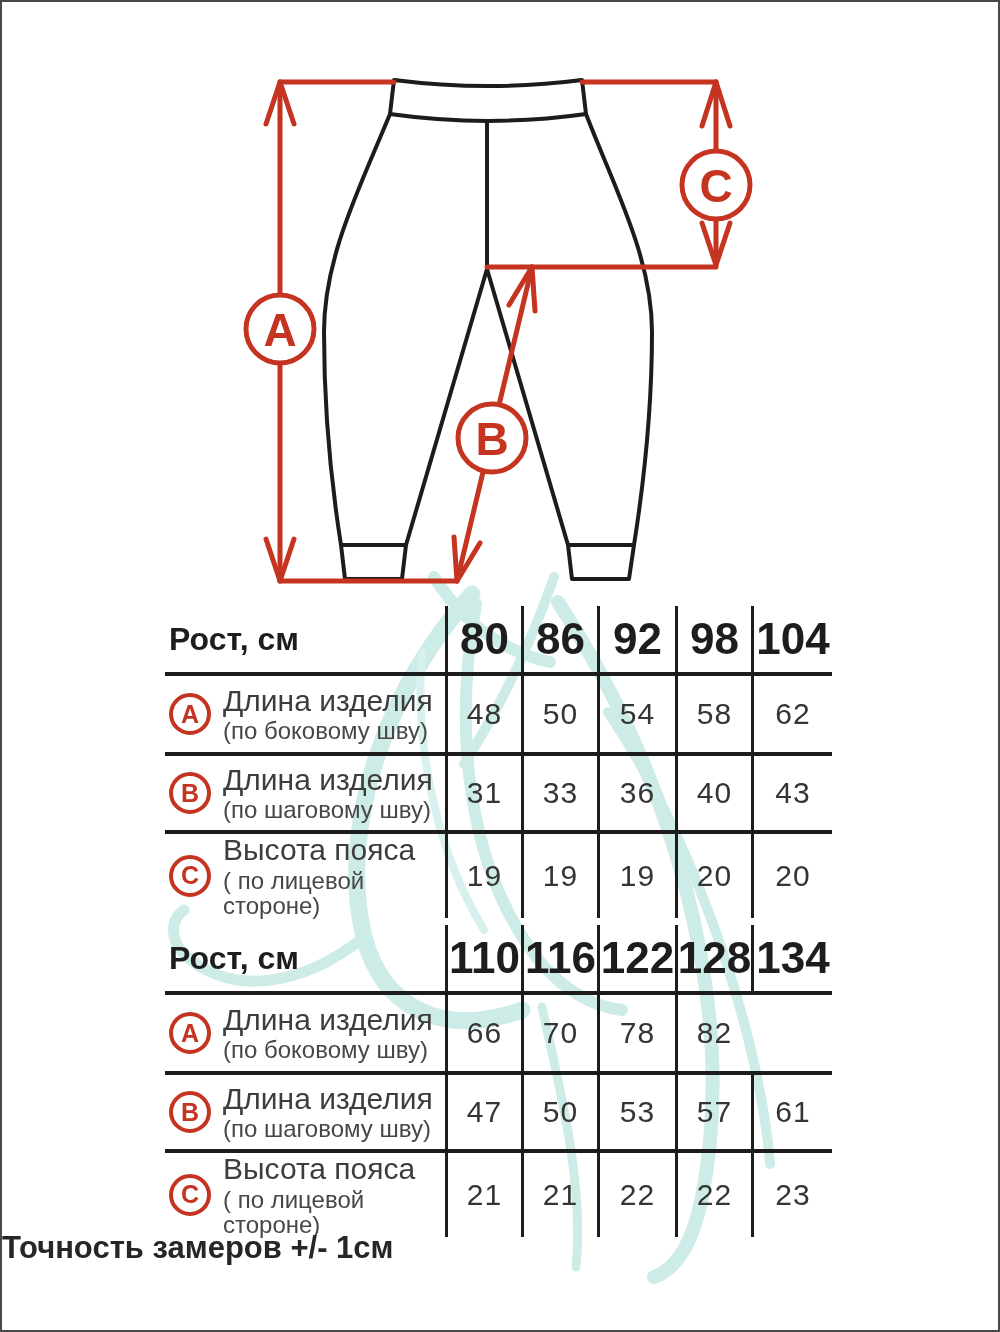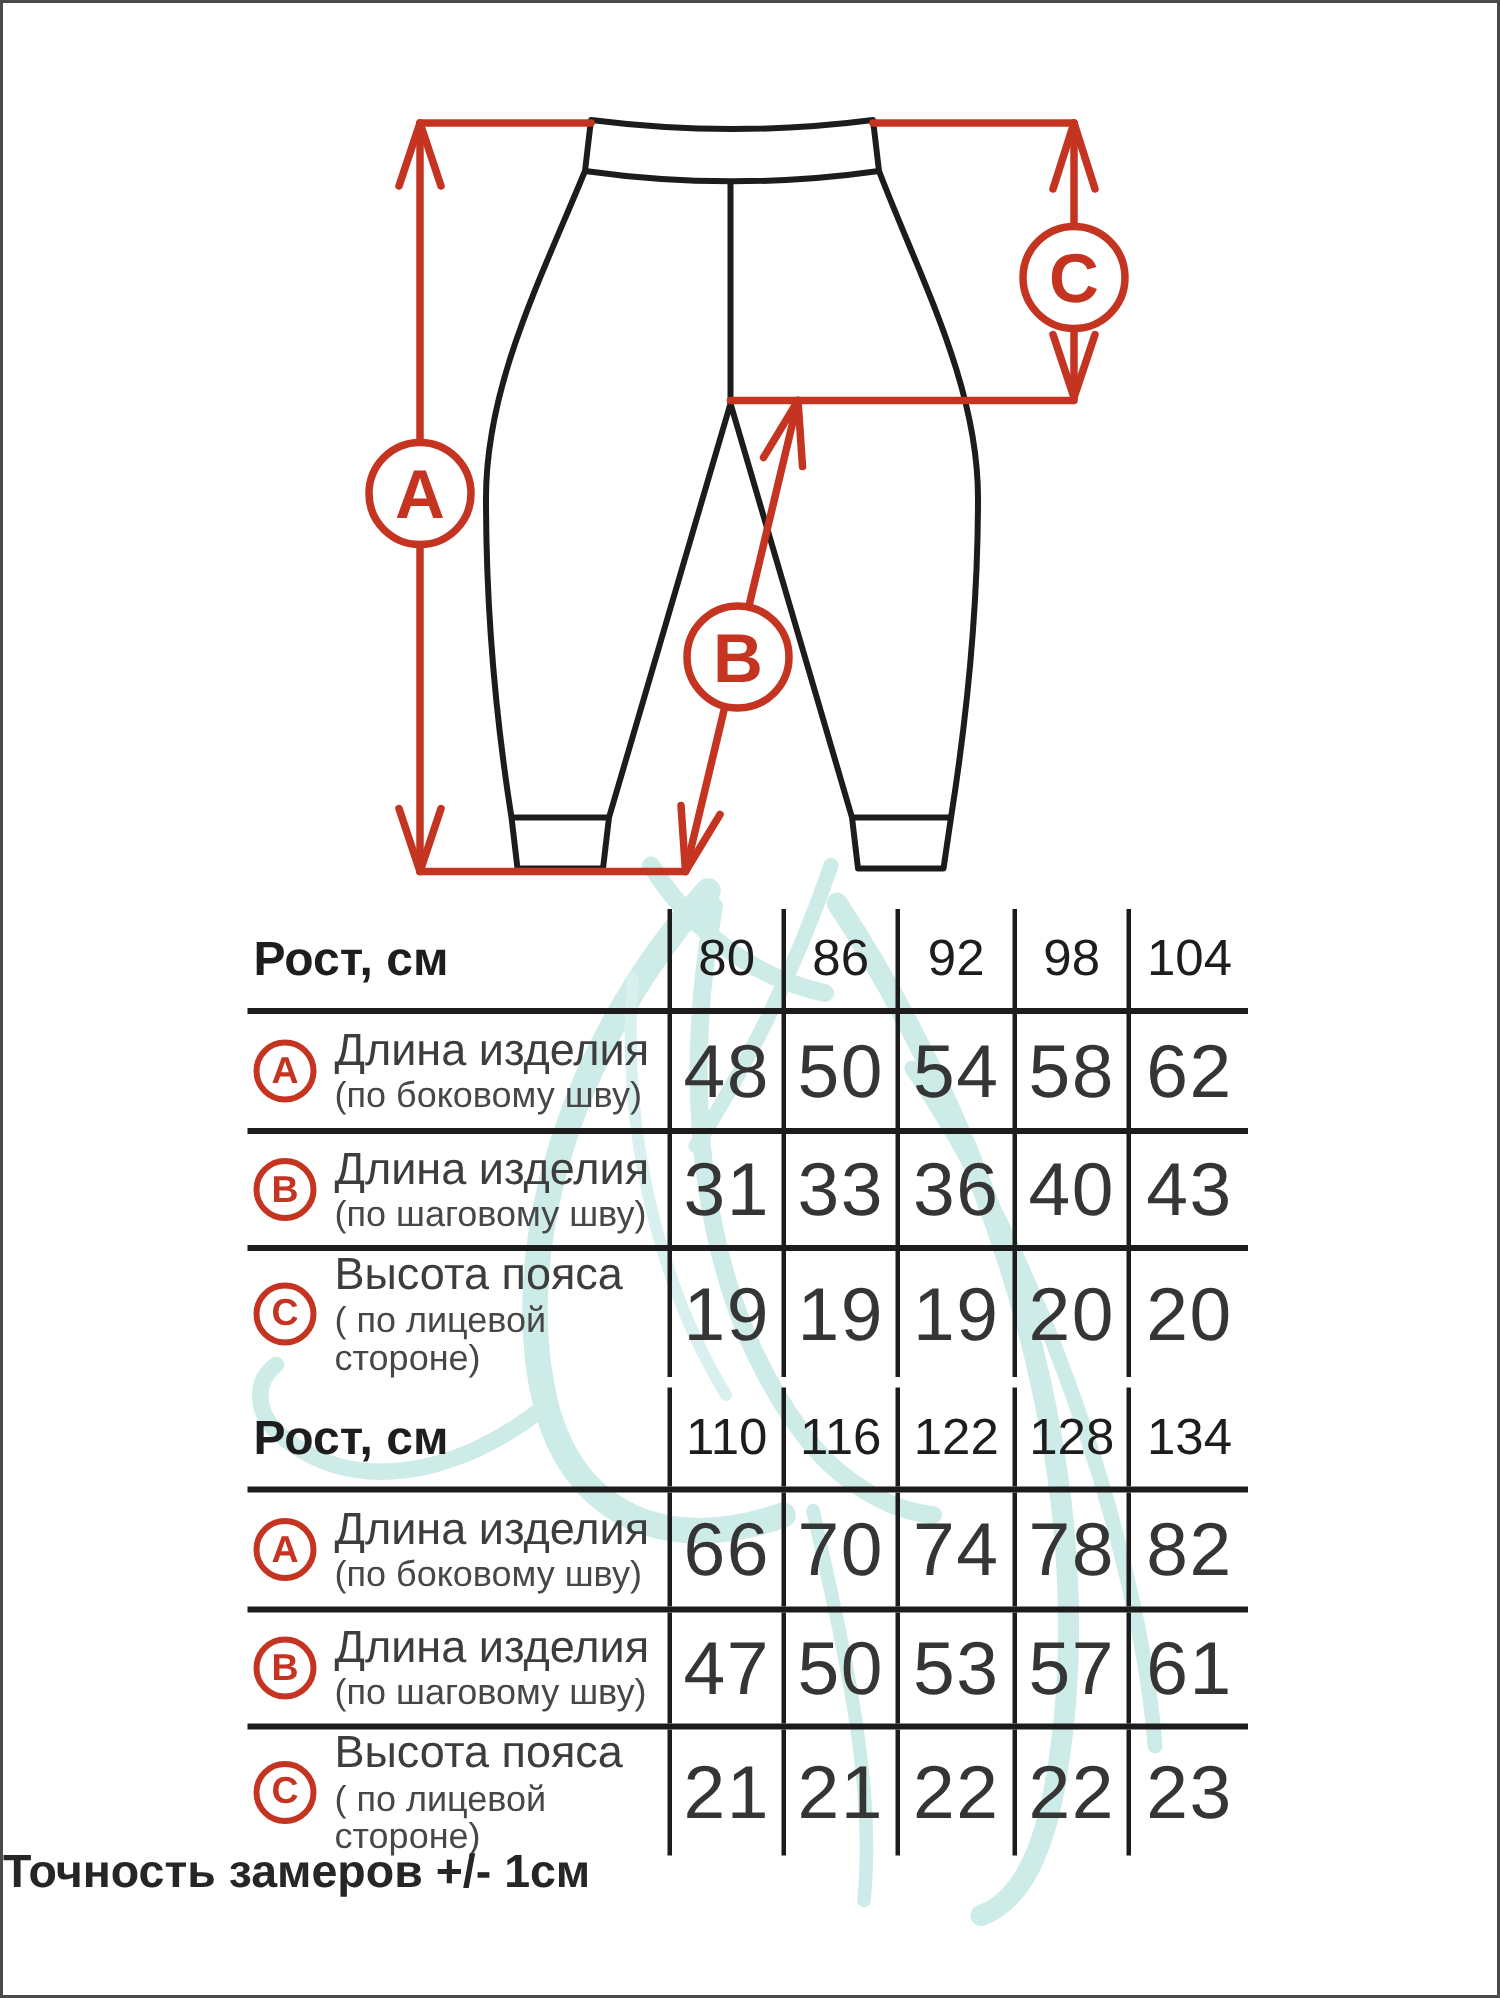--- a/index.html
+++ b/index.html
@@ -22,22 +22,22 @@
     display:block;
   }
   .t1{top:604px;}
   .t2{top:923px;}
   .trow{display:grid;grid-template-columns:280px 76px 76px 78px 76px 81px;}
   .trow.thead{height:66px;border-bottom:4px solid #1c1c1c;}
   .trow.ra{height:76px;border-bottom:4px solid #1c1c1c;}
   .trow.rb{height:74px;border-bottom:4px solid #1c1c1c;}
   .trow.rc{height:66px;}
   .cell{display:flex;align-items:center;justify-content:center;}
-  .cell.num{border-left:3px solid #1c1c1c;font-size:50px;color:#353535;letter-spacing:1px;}
-  .cell.num.head{font-weight:normal;font-size:34px;color:#1d1d1d;letter-spacing:0;}
+  .cell.num{border-left:3px solid #1c1c1c;font-size:30px;color:#353535;letter-spacing:1px;}
+  .cell.num.head{font-weight:bold;font-size:44px;color:#1d1d1d;letter-spacing:0;}
   .cell.label-cell{justify-content:flex-start;padding-left:4px;}
   .head-label{font-weight:bold;font-size:32px;color:#1d1d1d;justify-content:center;}
   .rowmark{
     flex:0 0 auto;width:34px;height:34px;border:4px solid #c43420;border-radius:50%;
     display:flex;align-items:center;justify-content:center;
     color:#c43420;font-weight:bold;font-size:25px;background:#fff;
   }
   .labels{display:flex;flex-direction:column;margin-left:12px;line-height:1.05;}
   .labels .main{font-size:30px;color:#3d3d3d;}
   .labels .sub{font-size:24px;color:#474747;margin-top:2px;}
@@ -194,21 +194,20 @@
         <span class="rowmark">
             <span>A</span>
           </span>
         <span class="labels">
           <span class="main">Длина изделия</span>
           <span class="sub">(по боковому шву)</span>
         </span>
       </div>
       <div class="cell num">66</div>
       <div class="cell num">70</div>
-      <div class="cell num">74</div>
       <div class="cell num">78</div>
       <div class="cell num">82</div>
     </div>
     <div class="trow rb">
       <div class="cell label-cell">
         <span class="rowmark">
             <span>B</span>
           </span>
         <span class="labels">
           <span class="main">Длина изделия</span>

